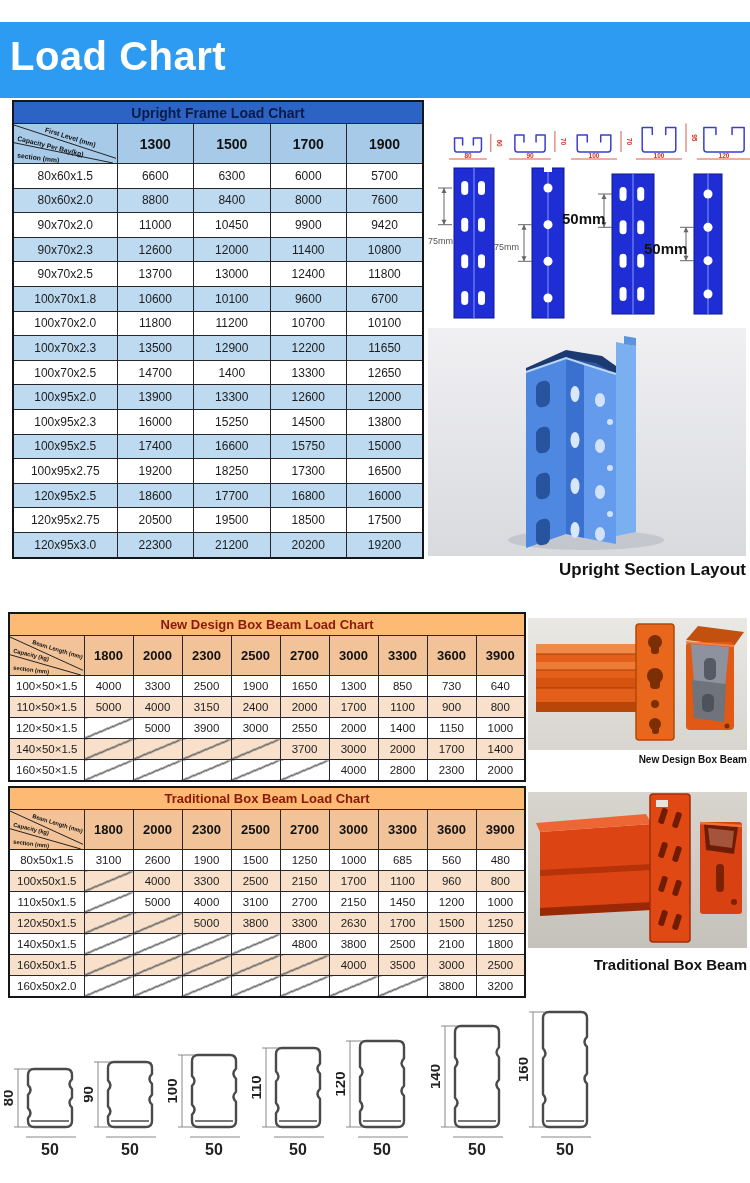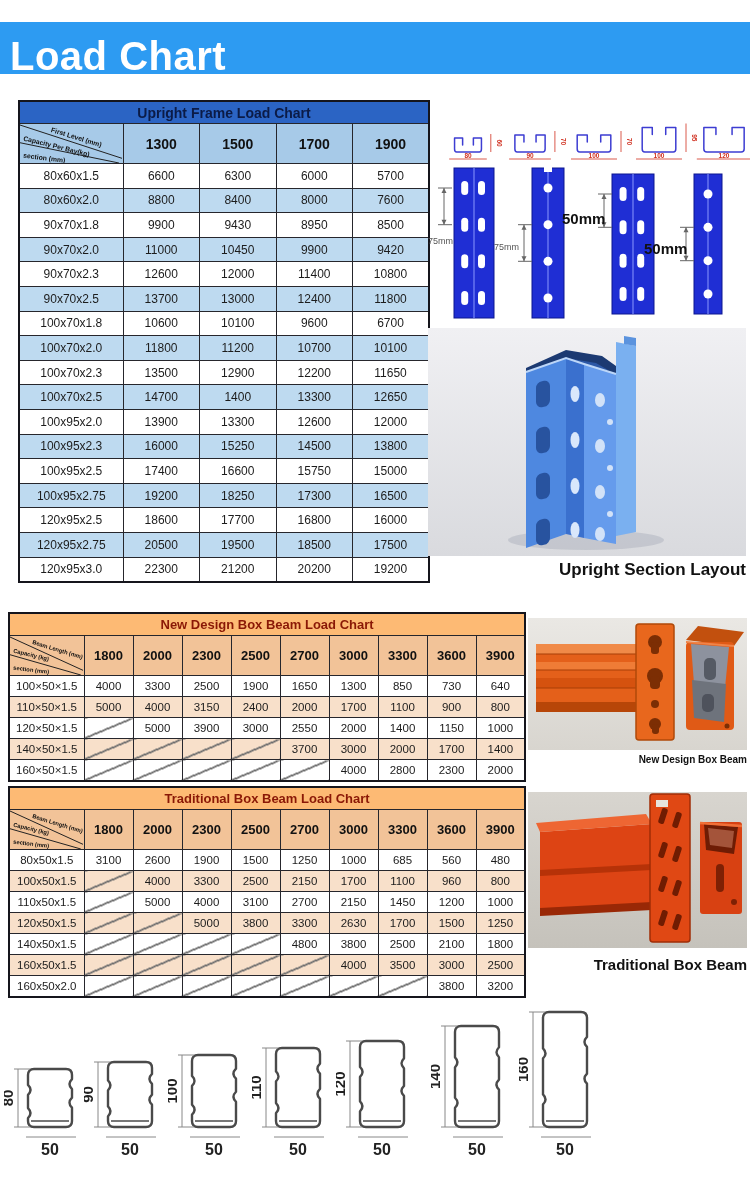--- a/index.html
+++ b/index.html
@@ -1,23 +1,23 @@
 <!DOCTYPE html>
 <html><head>
 <meta charset="utf-8">
 <style>
   html,body{margin:0;padding:0;background:#fff;}
   #page{position:relative;width:750px;height:1183px;background:#fff;overflow:hidden;
         font-family:"Liberation Sans","DejaVu Sans",sans-serif;}
-  .header-bar{position:absolute;left:0;top:22px;width:750px;height:52px;background:#2d9bf2;
+  .header-bar{position:absolute;left:0;top:22px;width:750px;height:76px;background:#2d9bf2;
         color:#fff;font-size:40px;font-weight:bold;line-height:68px;padding-left:10px;
         box-sizing:border-box;letter-spacing:0.5px;}
   
   .tbl-host{position:absolute;}
-  #upright-table-host{left:18px;top:100px;}
+  #upright-table-host{left:12px;top:100px;}
   #new-table-host{left:8px;top:612px;}
   #trad-table-host{left:8px;top:786px;}
   table.load-table{border-collapse:collapse;table-layout:fixed;border:2px solid #15151c;}
   table.load-table th,table.load-table td{border:1px solid #26262c;text-align:center;
         padding:0;overflow:hidden;white-space:nowrap;}
   .t-title{font-weight:bold;height:21px;}
   .blue .t-title{background:#2b64c4;color:#0b1b47;font-size:14px;}
   .blue .t-col{background:#a7cae8;color:#111;font-size:14px;font-weight:bold;height:39px;}
   .blue .t-corner{background:#a7cae8;}
   .blue td{height:23.6px;font-size:12px;color:#1c1c1c;}
@@ -91,27 +91,20 @@
             <td class="t-val">6300</td>
             <td class="t-val">6000</td>
             <td class="t-val">5700</td>
           </tr>
           <tr>
             <td class="t-label">80x60x2.0</td>
             <td class="t-val">8800</td>
             <td class="t-val">8400</td>
             <td class="t-val">8000</td>
             <td class="t-val">7600</td>
-          </tr>
-          <tr>
-            <td class="t-label">90x70x1.8</td>
-            <td class="t-val">9900</td>
-            <td class="t-val">9430</td>
-            <td class="t-val">8950</td>
-            <td class="t-val">8500</td>
           </tr>
           <tr>
             <td class="t-label">90x70x2.0</td>
             <td class="t-val">11000</td>
             <td class="t-val">10450</td>
             <td class="t-val">9900</td>
             <td class="t-val">9420</td>
           </tr>
           <tr>
             <td class="t-label">90x70x2.3</td>

